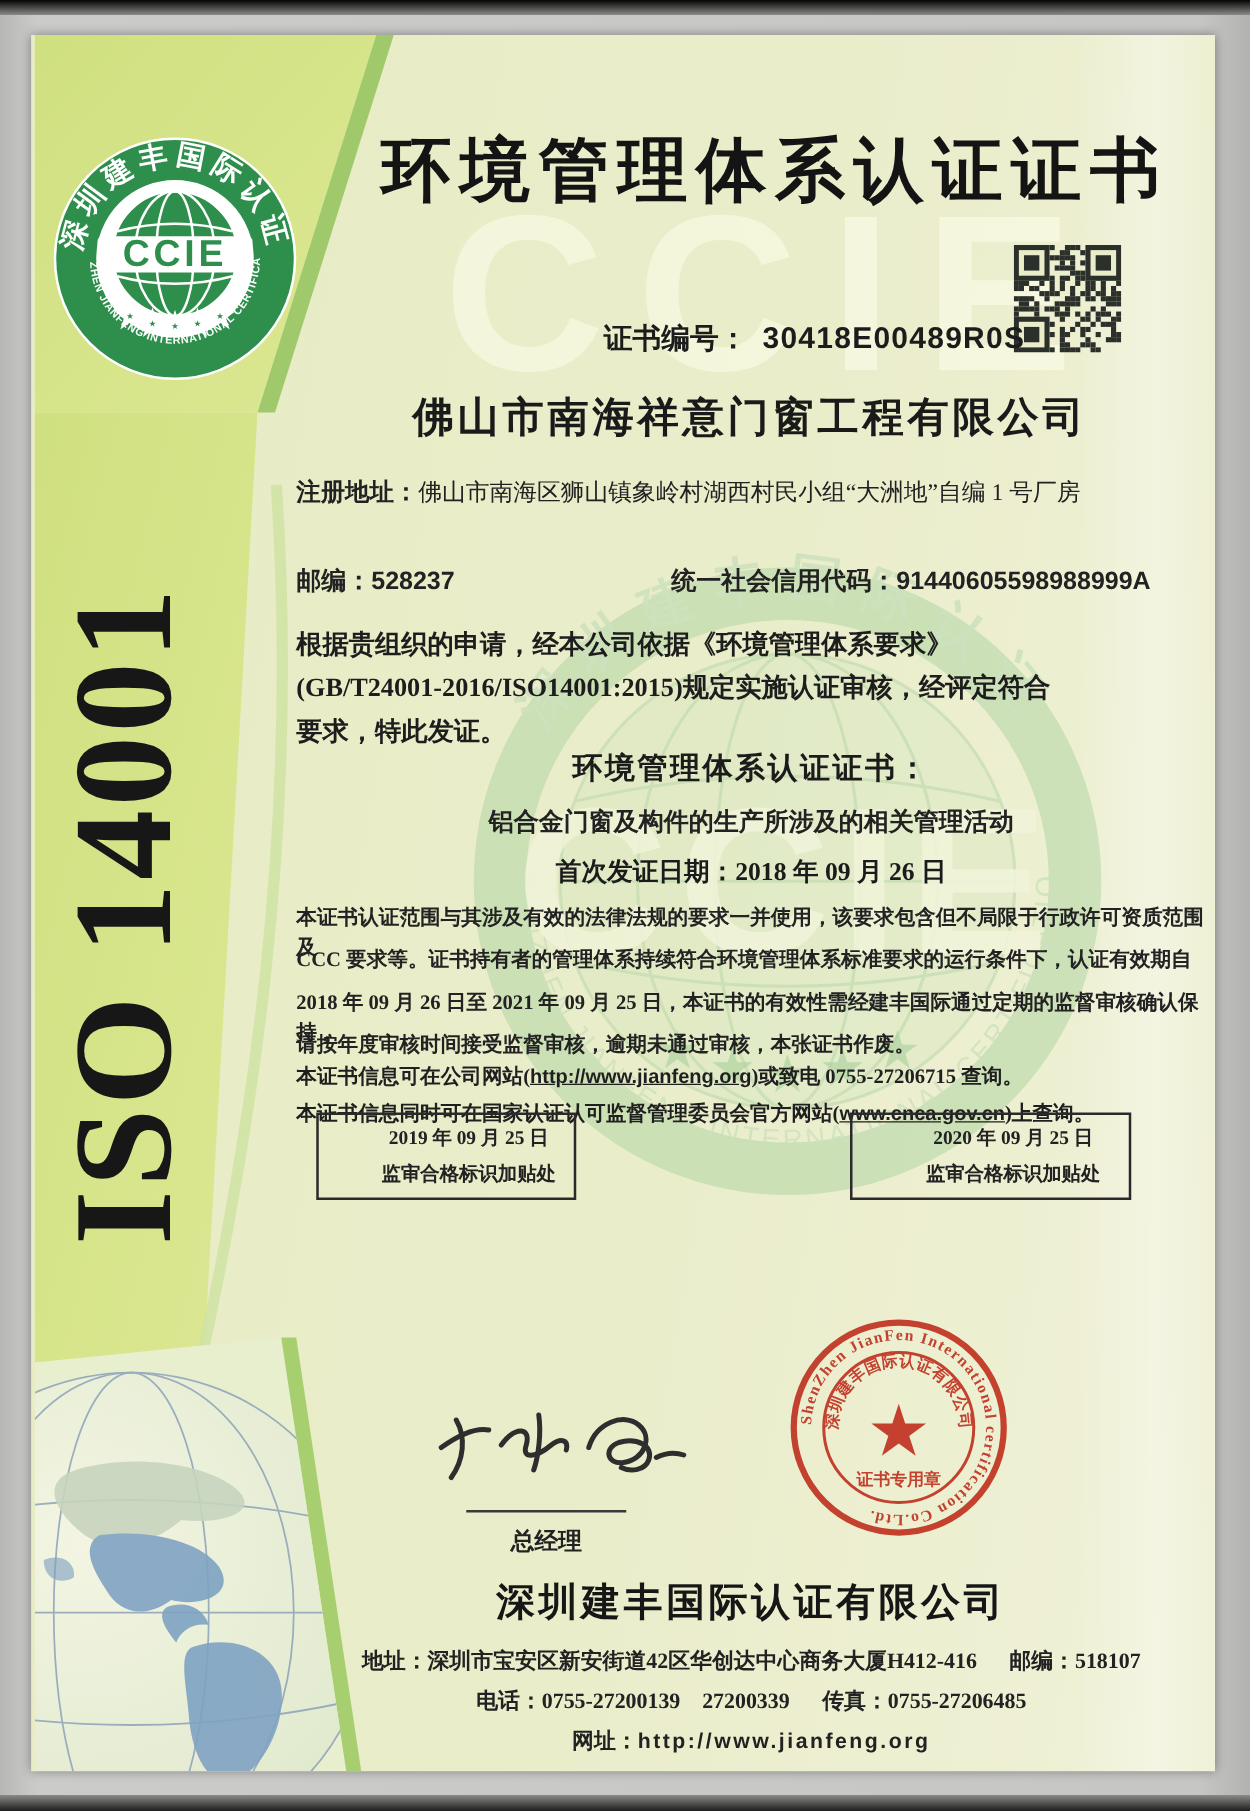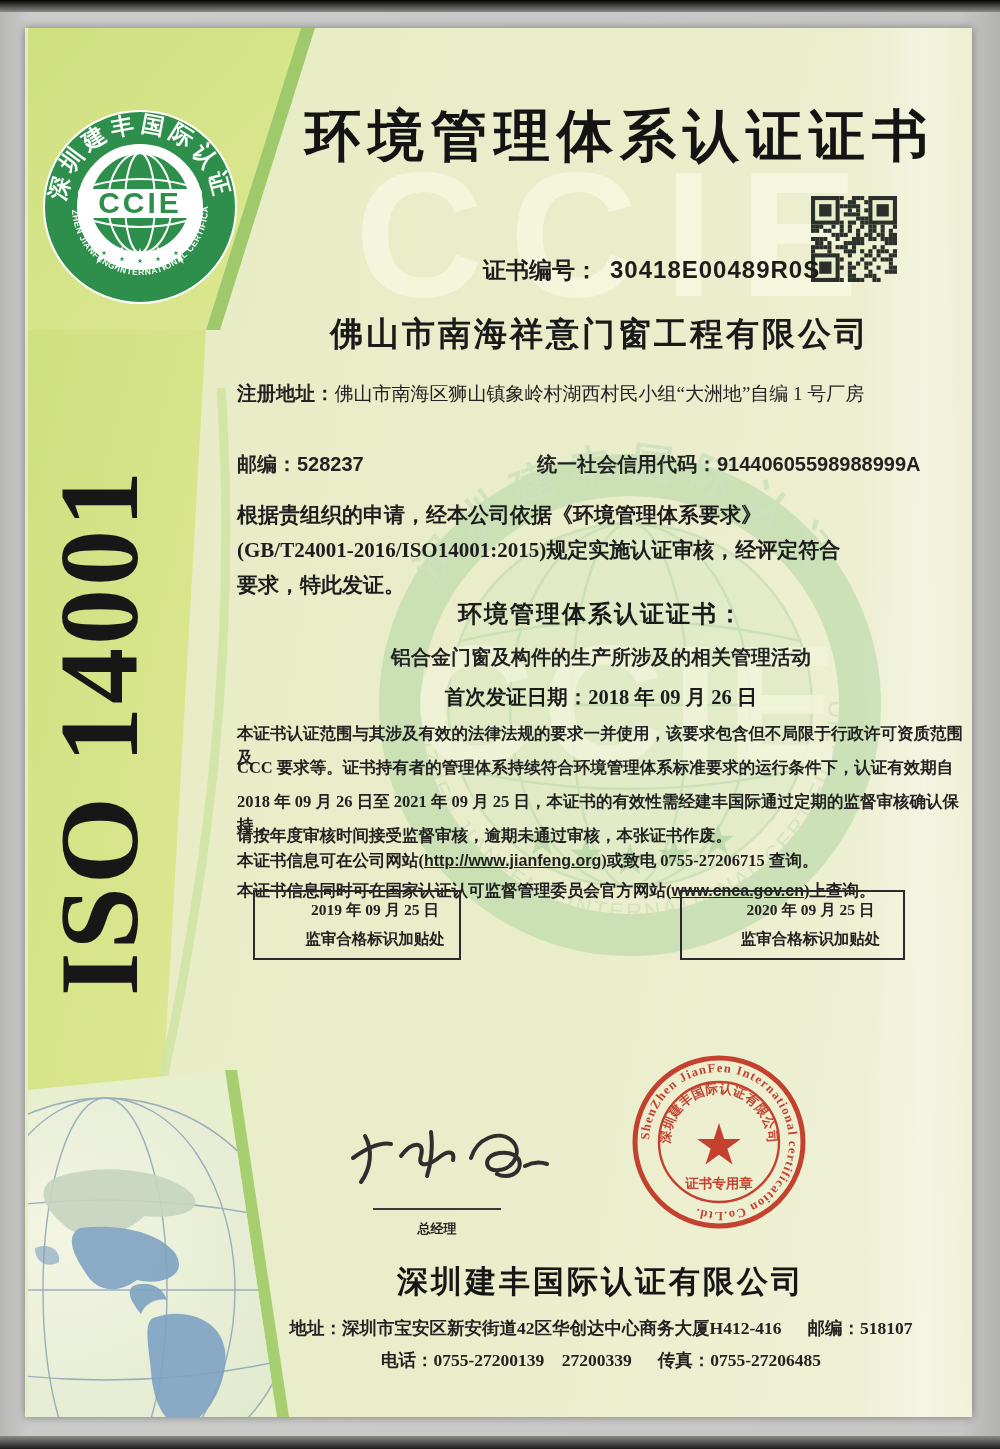--- a/index.html
+++ b/index.html
@@ -63,21 +63,21 @@
   .first-issue{font-size:20.5px;font-weight:bold;color:#1b1b1b;}
 
   .terms{left:212px;width:740px;font-size:16.5px;font-weight:bold;color:#222;line-height:24px;}
   .qline{left:212px;width:740px;font-size:16.5px;font-weight:bold;color:#1f1f1f;}
   .qline .url{text-decoration:underline;font-family:"Liberation Sans",sans-serif;font-size:16px;}
 
   .sticker-box{border:2px solid #2a2a2a;z-index:3;display:flex;flex-direction:column;
     justify-content:space-evenly;align-items:center;font-size:15.5px;font-weight:bold;color:#222;padding-left:36px;}
 
   .sig-line{left:348px;top:1180px;width:128px;height:2px;background:#3a3a3a;z-index:3;}
-  .sig-role{left:350px;top:1192px;width:124px;text-align:center;font-size:13px;font-weight:bold;color:#222;z-index:3;}
+  .sig-role{left:350px;top:1192px;width:124px;text-align:center;font-size:19px;font-weight:bold;color:#222;z-index:3;}
 
   .issuer-name{left:210px;top:1233px;width:732px;text-align:center;
     font-family:"Liberation Sans",sans-serif;font-weight:bold;font-size:31px;letter-spacing:3px;color:#161616;z-index:3;}
   .issuer-line{left:210px;width:732px;text-align:center;font-size:17.5px;font-weight:bold;color:#222;z-index:3;}
   .issuer-line .gap{display:inline-block;width:26px;}
   .issuer-web{font-family:"Liberation Sans",sans-serif;font-size:17px;letter-spacing:2px;}
 </style>
 </head>
 <body>
 
@@ -443,14 +443,17 @@
     <text x="88" y="134" text-anchor="middle" font-family="Liberation Serif,serif" font-size="13.5" font-weight="bold" fill="#cf3527">证书专用章</text>
   </svg>
 
   <div class="abs issuer-name">深圳建丰国际认证有限公司</div>
   <div class="abs issuer-line" style="top:1288px">
     <span>地址：</span><span>深圳市宝安区新安街道42区华创达中心商务大厦H412-416</span><span class="gap"></span><span>邮编：</span><span>518107</span>
   </div>
   <div class="abs issuer-line" style="top:1320px">
     <span>电话：</span><span>0755-27200139　27200339</span><span class="gap"></span><span>传真：</span><span>0755-27206485</span>
   </div>
+  <div class="abs issuer-line" style="top:1352px">
+    <span>网址：</span><span class="issuer-web">http://www.jianfeng.org</span>
+  </div>
 
 </div>
 
 </body></html>

